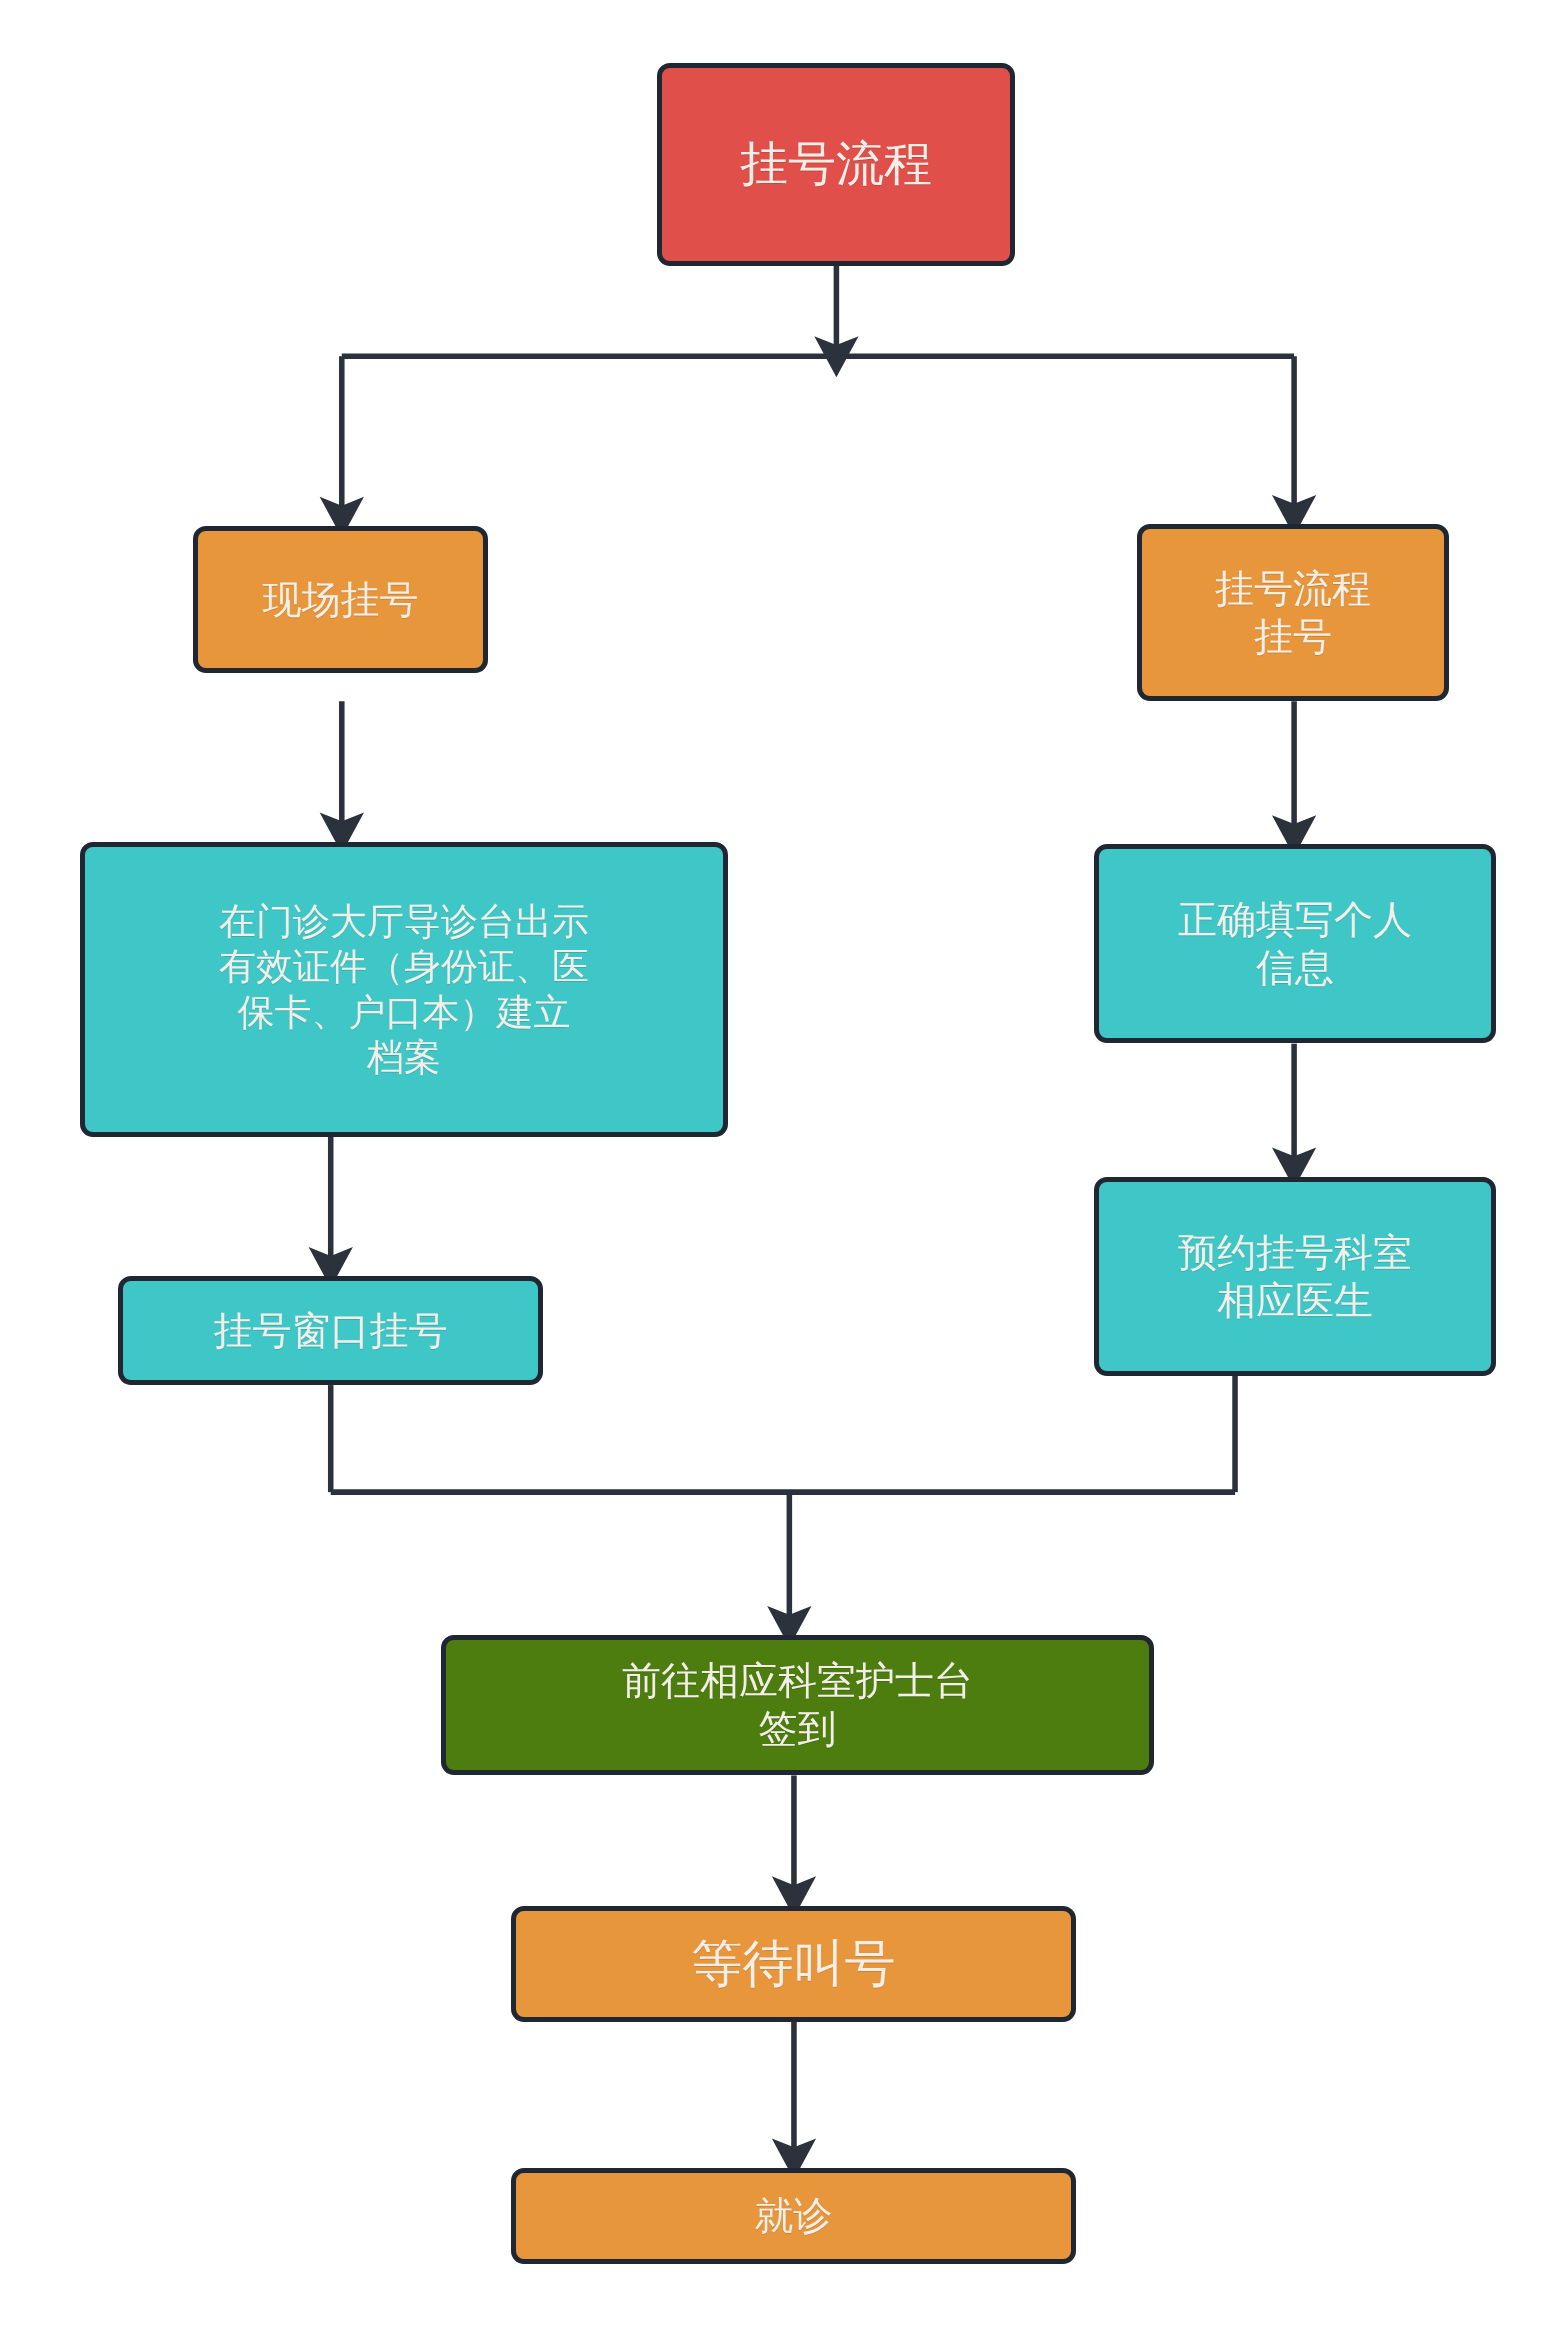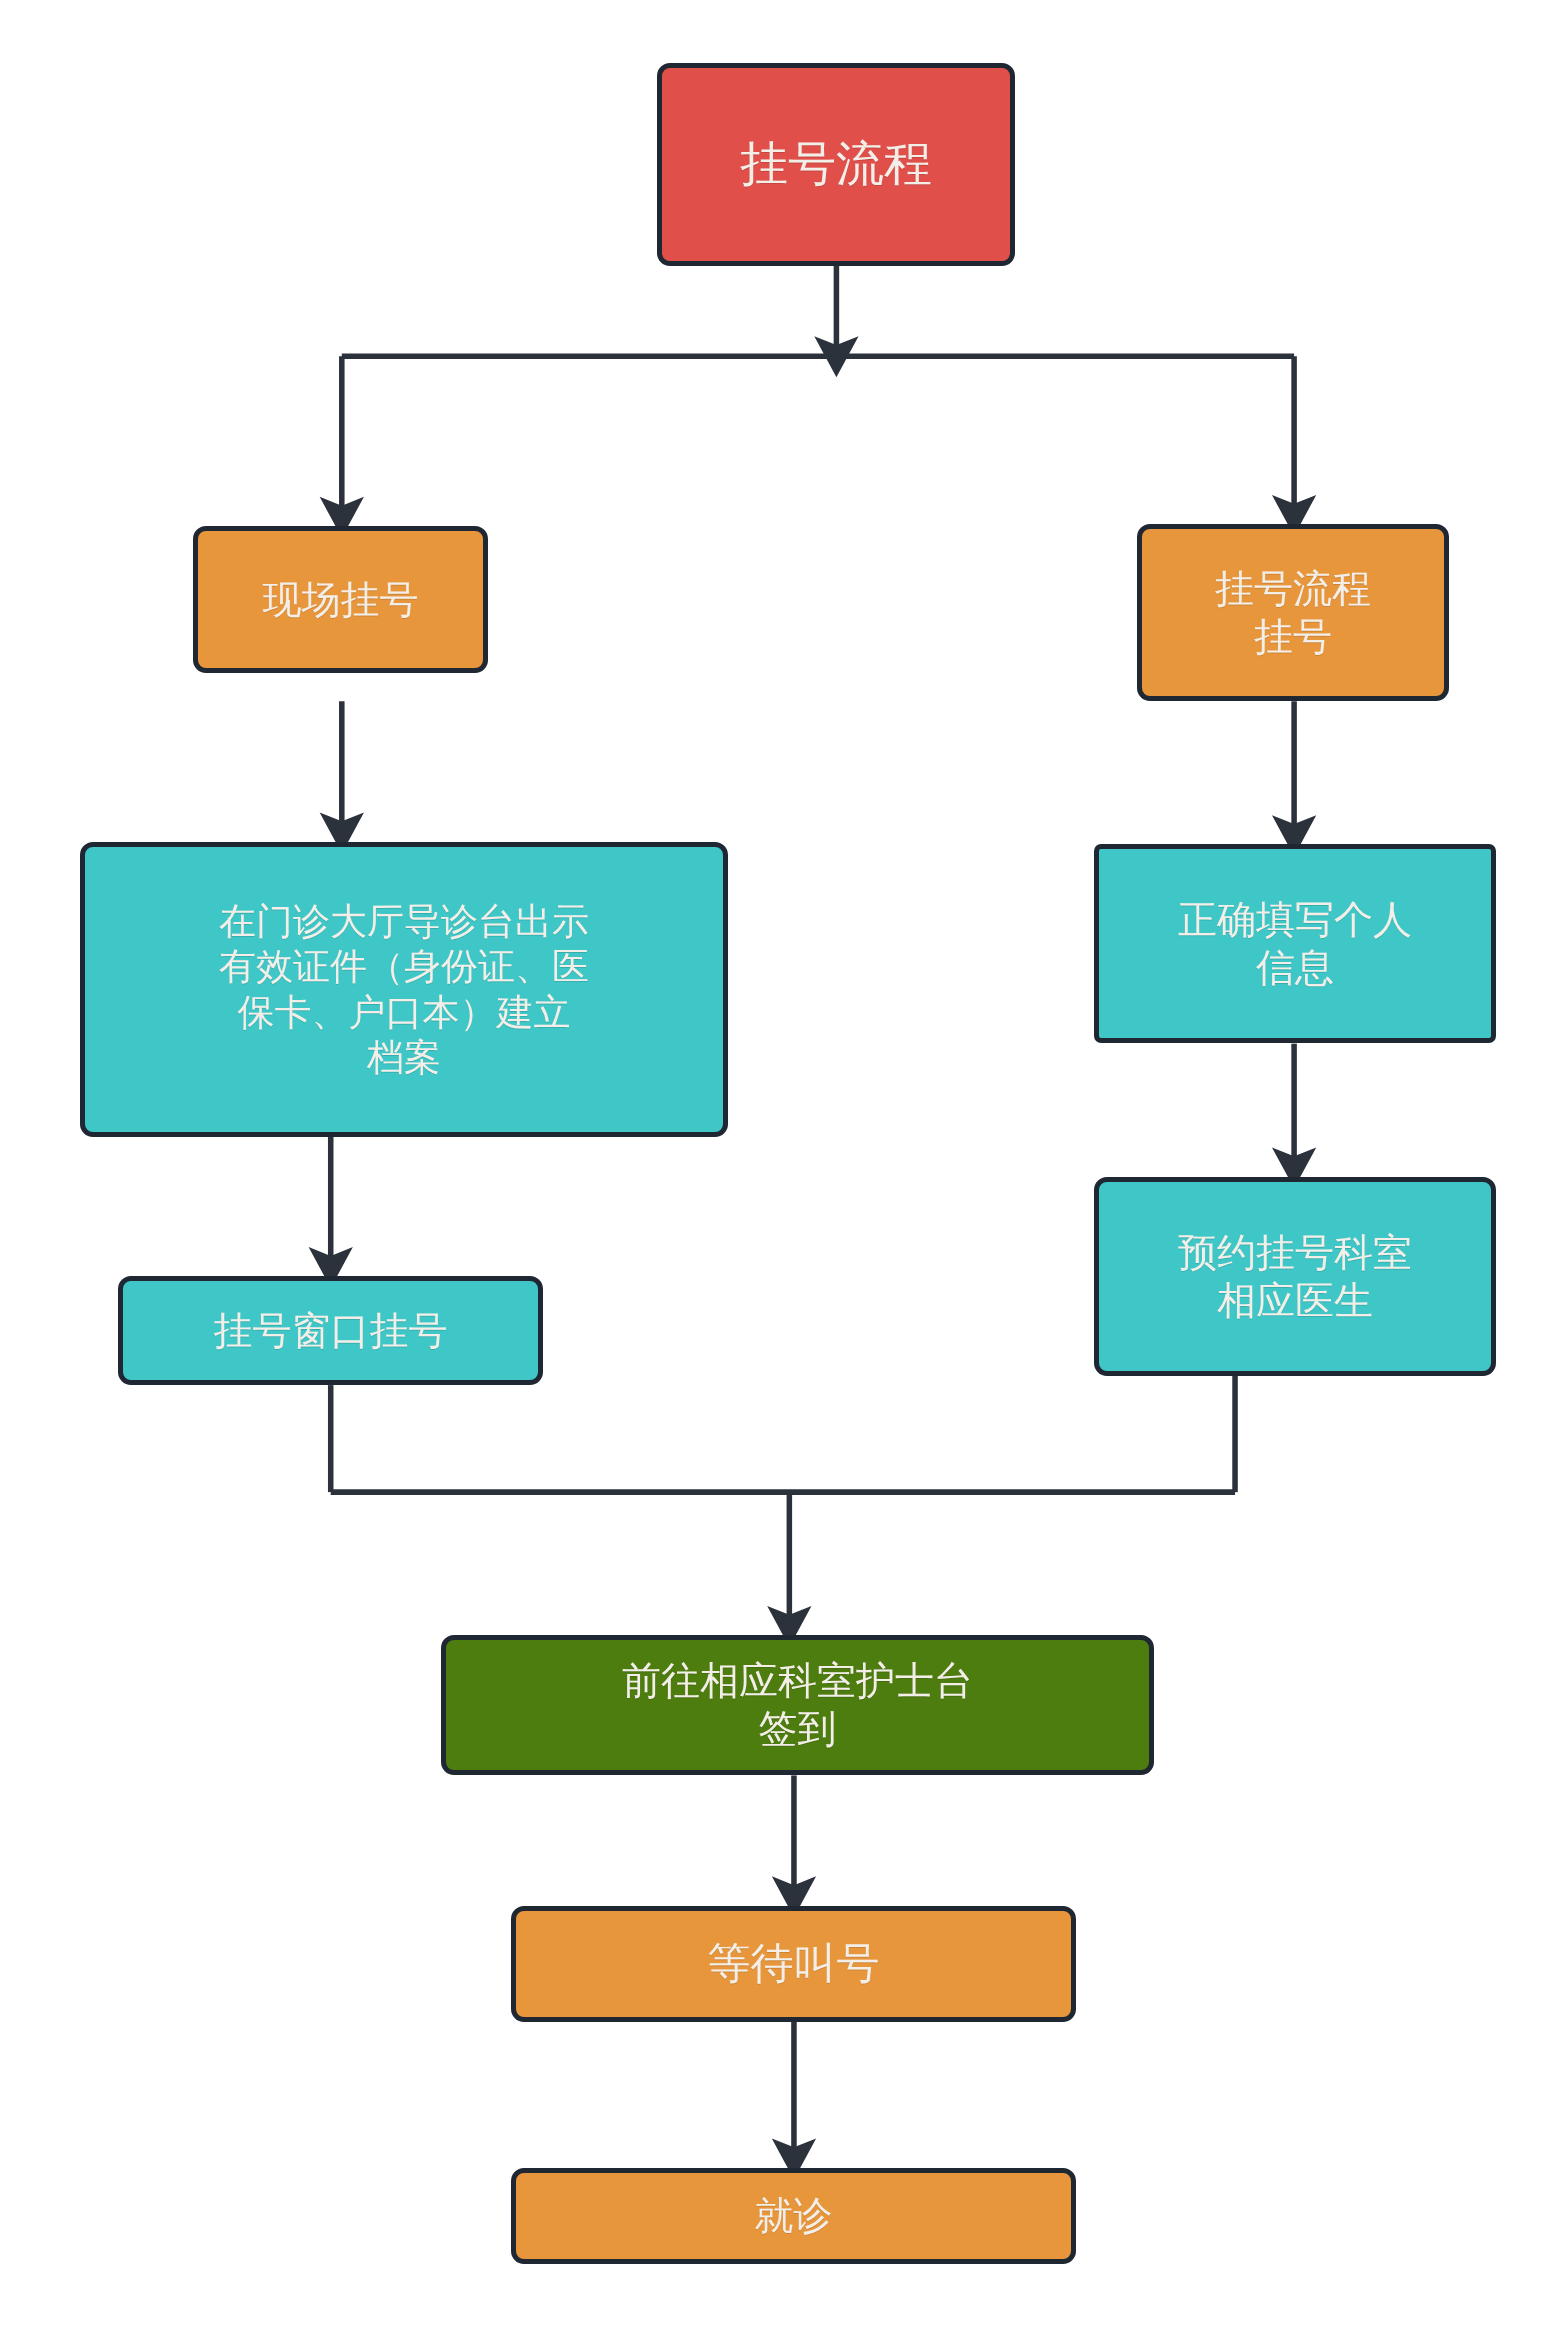--- a/index.html
+++ b/index.html
@@ -91,24 +91,24 @@
   </svg>
 
   <div class="node node-start" style="left: 657px; top: 63px; width: 358px; height: 203px; font-size: 48px; background: rgb(224, 79, 74);">挂号流程</div>
   <div class="node node-orange" style="left: 193px; top: 526px; width: 295px; height: 147px; font-size: 39px; background: rgb(232, 150, 60);">现场挂号</div>
   <div class="node node-orange" style="left: 1137px; top: 524px; width: 312px; height: 177px; font-size: 39px; background: rgb(232, 150, 60);">挂号流程
 挂号</div>
   <div class="node node-teal" style="left: 80px; top: 842px; width: 648px; height: 295px; font-size: 37px; background: rgb(63, 199, 199);">在门诊大厅导诊台出示
 有效证件（身份证、医
 保卡、户口本）建立
 档案</div>
-  <div class="node node-teal" style="left: 1094px; top: 844px; width: 402px; height: 199px; font-size: 39px; background: rgb(63, 199, 199); border-radius: 7px;">正确填写个人
+  <div class="node node-teal" style="left: 1094px; top: 844px; width: 402px; height: 199px; font-size: 39px; background: rgb(63, 199, 199);">正确填写个人
 信息</div>
   <div class="node node-teal" style="left: 118px; top: 1276px; width: 425px; height: 109px; font-size: 39px; background: rgb(63, 199, 199);">挂号窗口挂号</div>
   <div class="node node-teal" style="left: 1094px; top: 1177px; width: 402px; height: 199px; font-size: 39px; background: rgb(63, 199, 199);">预约挂号科室
 相应医生</div>
   <div class="node node-orange" style="left: 441px; top: 1635px; width: 713px; height: 140px; font-size: 39px; background: #4d7c0f;">前往相应科室护士台
 签到</div>
-  <div class="node node-orange" style="left: 511px; top: 1906px; width: 565px; height: 116px; font-size: 43px; background: rgb(232, 150, 60);">等待叫号</div>
+  <div class="node node-orange" style="left: 511px; top: 1906px; width: 565px; height: 116px; font-size: 51px; background: rgb(232, 150, 60);">等待叫号</div>
   <div class="node node-orange" style="left: 511px; top: 2168px; width: 565px; height: 96px; font-size: 39px; background: rgb(232, 150, 60);">就诊</div>
 
 </div>
 
 
 </body></html>

